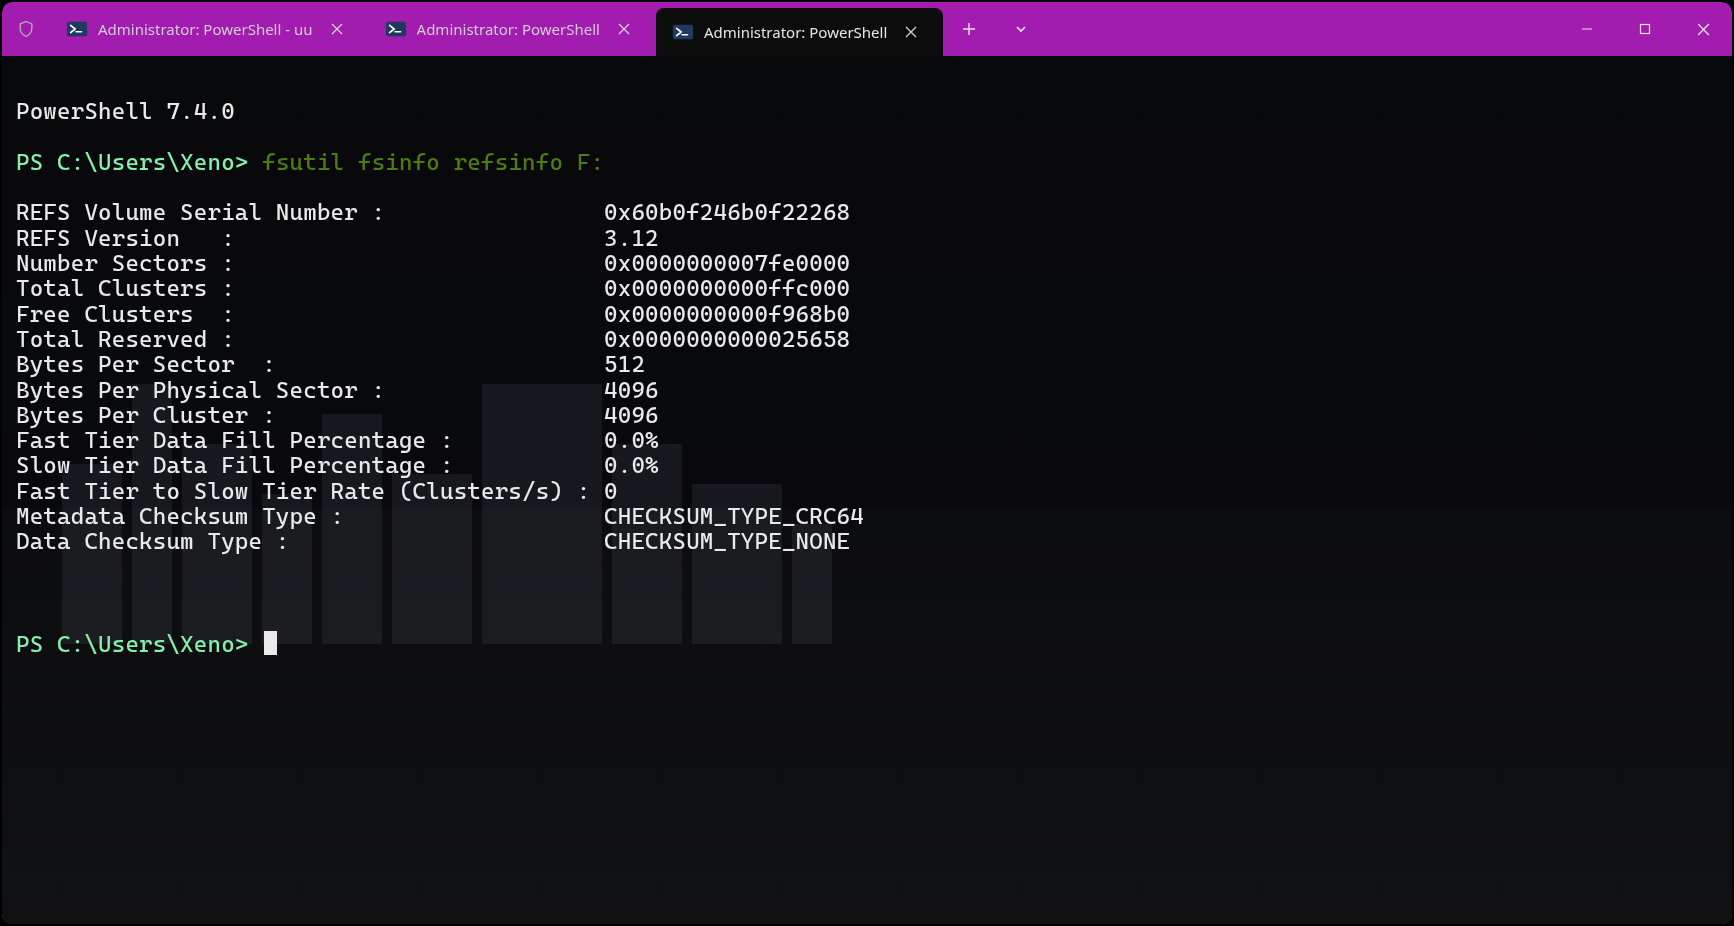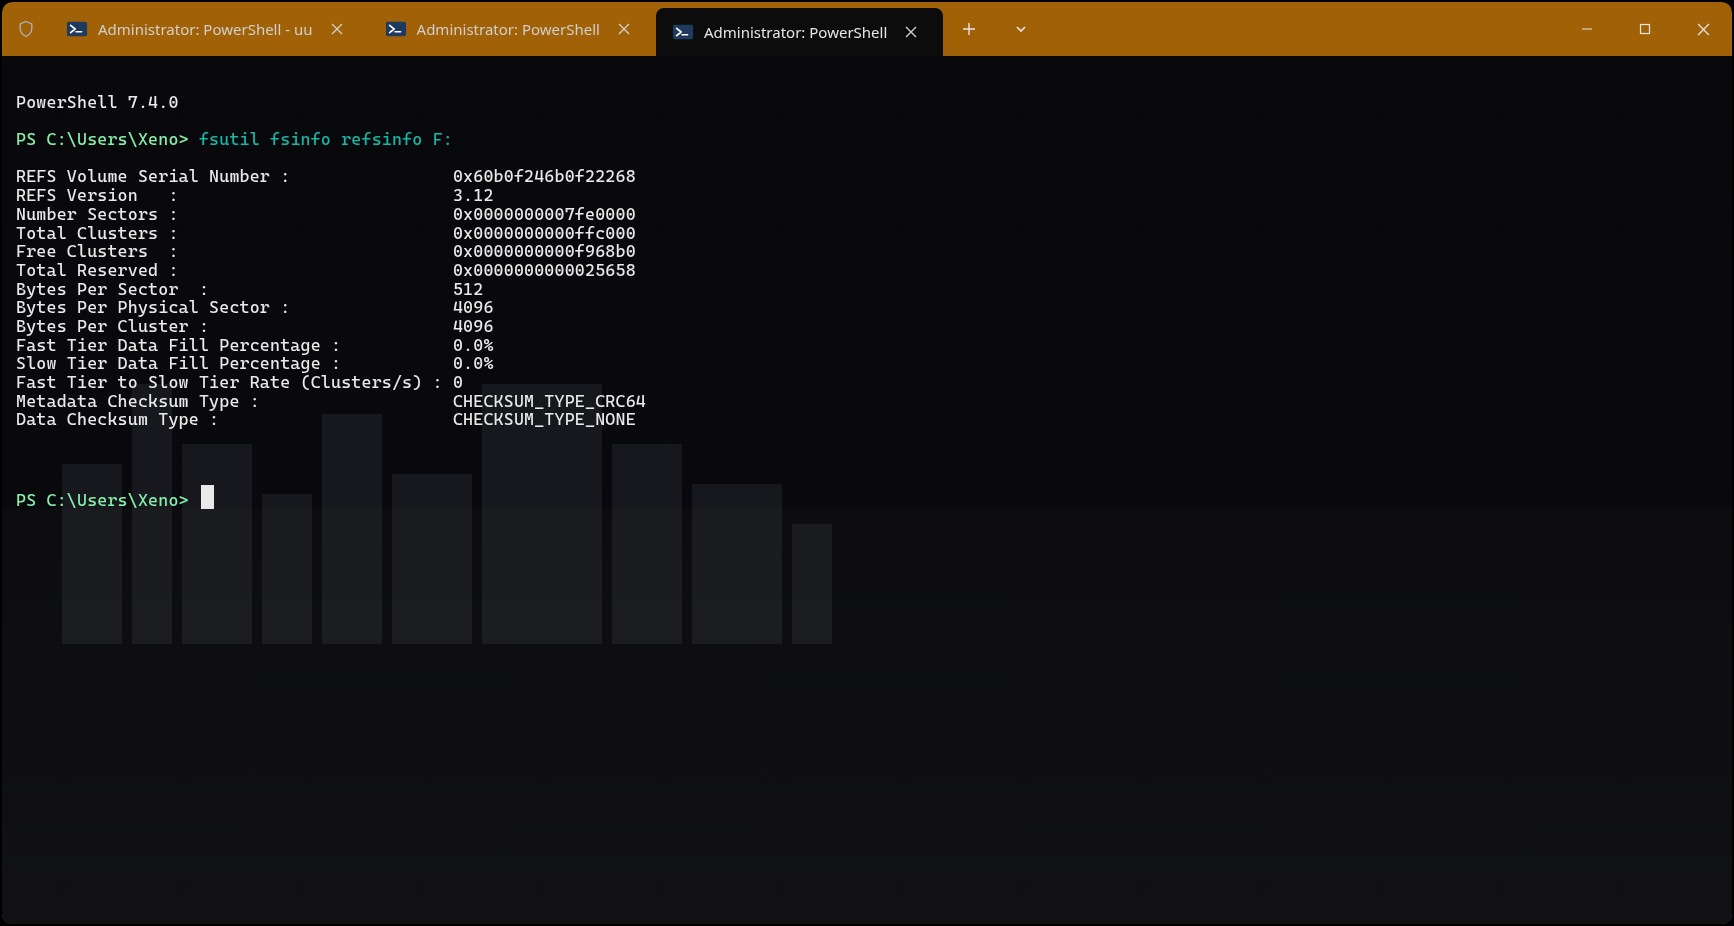--- a/index.html
+++ b/index.html
@@ -12,34 +12,34 @@
  z-index:0; }
 .bg::after { content:""; position:absolute; inset:0;
   background-image:
     radial-gradient(circle at 50% 50%, rgba(0,0,0,0.35) 2px, transparent 3px);
   background-size: 120px 110px;
   background-position: 960px 60px;
   opacity:0.4;
 }
 .skyline { position:absolute; left:0; right:0; bottom:280px; height:260px; z-index:0; opacity:0.14; }
 .skyline .b { position:absolute; bottom:0; background:#6f7682; }
-.titlebar { position:relative; z-index:2; height:54px; display:flex; align-items:stretch; background:#a16207; color:#e6e6e6; font-family:'Segoe UI',system-ui,sans-serif; font-size:15px; border-top-left-radius:10px; border-top-right-radius:10px; }
+.titlebar { position:relative; z-index:2; height:54px; display:flex; align-items:stretch; background:#a21caf; color:#e6e6e6; font-family:'Segoe UI',system-ui,sans-serif; font-size:15px; border-top-left-radius:10px; border-top-right-radius:10px; }
 .titlebar .shield { width:48px; display:flex; align-items:center; justify-content:center; color:#aeb2b6; }
 .tab { display:flex; align-items:center; gap:10px; padding:0 18px 0 16px; min-width:0; max-width:340px; cursor:pointer; }
 .tab.inactive { color:#cfcfcf; }
 .tab.active { background:#0c0c0c; border-top-left-radius:8px; border-top-right-radius:8px; margin-top:6px; height:48px; }
 .tab .label { white-space:nowrap; overflow:hidden; text-overflow:ellipsis; flex:1; }
 .tab .close { color:#cfcfcf; font-size:16px; padding:6px 8px; border-radius:4px; }
 .tab .ps-icon { width:22px; height:22px; flex:none; }
 .ps-icon svg { width:22px; height:22px; display:block; }
 .titlebar .spacer { flex:1; }
 .titlebar .btn { width:58px; display:flex; align-items:center; justify-content:center; color:#e6e6e6; cursor:pointer; }
 .titlebar .newtab, .titlebar .chev { width:52px; display:flex; align-items:center; justify-content:center; color:#e6e6e6; cursor:pointer; }
-.terminal { position:relative; z-index:1; padding:18px 14px; font-size:17px; line-height:1.1; color:#e9e9e9; white-space:pre; letter-spacing:0.2px; }
-.cmd { color:#14b8a6; }
+.terminal { position:relative; z-index:1; padding:18px 14px; font-size:23px; line-height:1.1; color:#e9e9e9; white-space:pre; letter-spacing:0.2px; }
+.cmd { color:#4d7c0f; }
 .prompt { color:#86efac; }
 .cursor { display:inline-block; width:13px; height:24px; background:#e9e9e9; vertical-align:-3px; margin-left:2px; animation:blink 1s steps(1) infinite; }
 @keyframes blink { 50% { opacity:0; } }
 .row { display:block; }
 </style>
 </head>
 <body>
 
 <div class="window">
   <div class="bg"></div>

